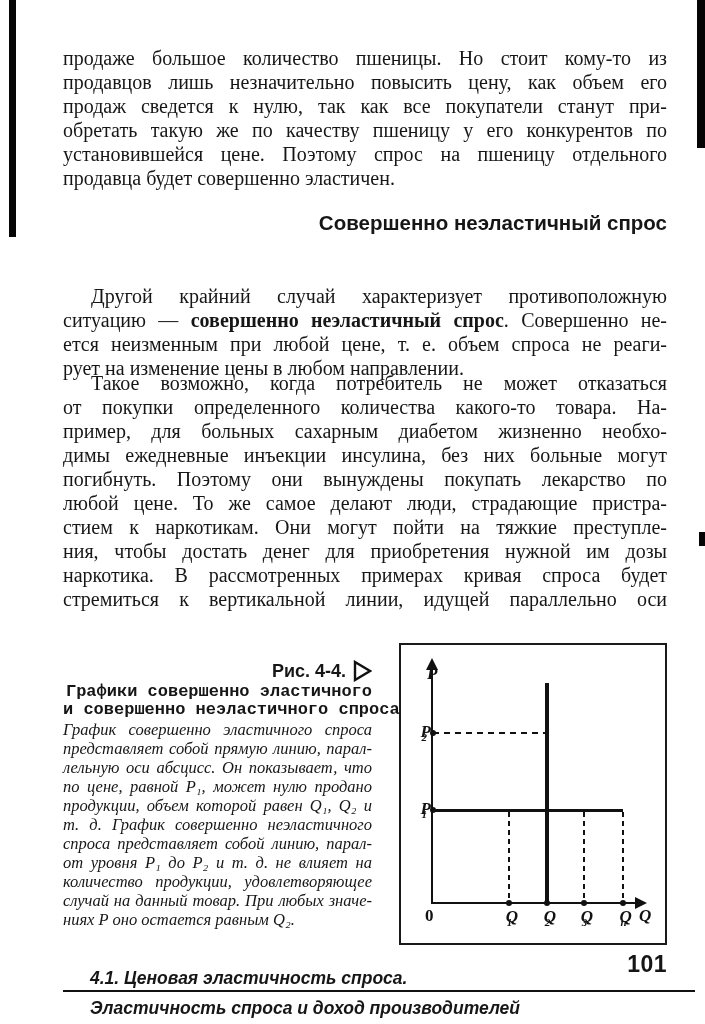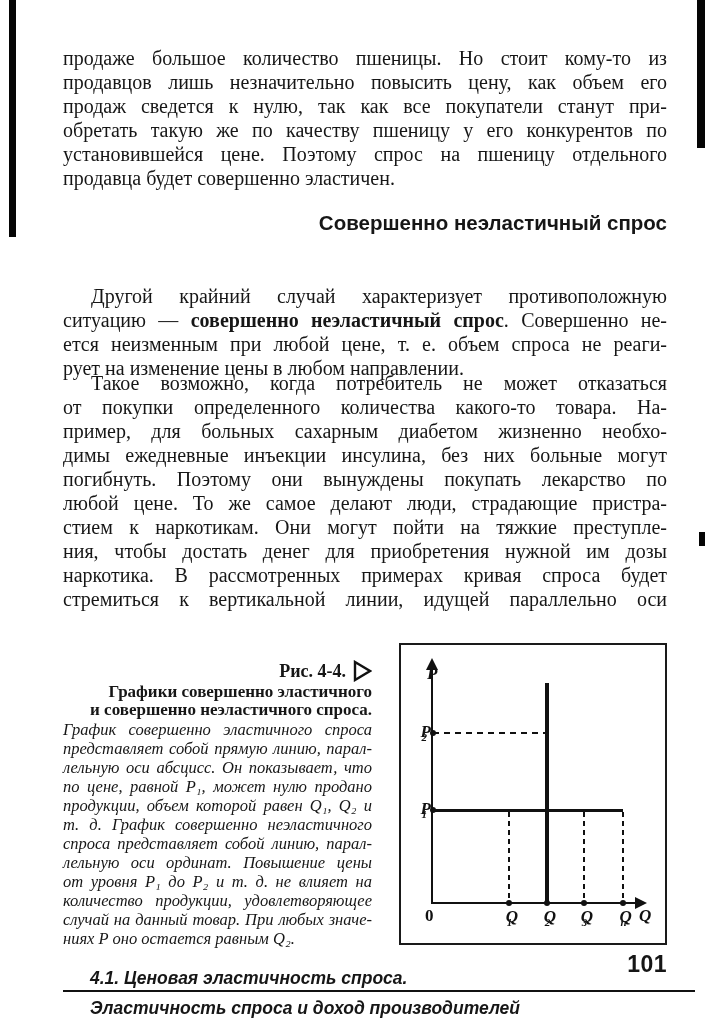--- a/index.html
+++ b/index.html
@@ -17,25 +17,25 @@
   .p2{top:251px;margin-top:33px;}
   .p3{top:371px;}
   .heading{position:absolute;left:63px;width:604px;top:210px;line-height:26px;
            font-family:"Liberation Sans","DejaVu Sans",sans-serif;font-weight:700;
            font-size:20.5px;text-align:right;white-space:nowrap;}
 
   
   .figcap{position:absolute;left:63px;top:643px;width:309px;}
   .figlabelrow{position:absolute;top:17px;left:0;width:309px;display:flex;
                justify-content:flex-end;align-items:center;gap:6px;
-               font-family:Liberation Serif, serif;
+               font-family:Liberation Sans, sans-serif;
                font-weight:700;font-size:18px;}
   .figptr{display:block;}
   .figtitle{position:absolute;top:40px;left:0;width:309px;
-            font-family:Liberation Serif, serif;
+            font-family:Liberation Mono, monospace;
             font-weight:700;font-size:17px;line-height:17.5px;}
   .figtitle .tline{text-align:right;text-align-last:right;white-space:nowrap;}
   .figdesc{position:absolute;top:77px;left:0;width:309px;
            font-style:italic;font-size:16.5px;line-height:19px;}
 
   
   .figbox{position:absolute;left:399px;top:643px;width:268px;height:302px;
           border:2px solid #1a1a1a;box-sizing:border-box;background:#fff;}
   .figbox *{position:absolute;}
   .yaxis{left:30px;top:24px;width:2px;height:234px;background:#111;}
@@ -125,21 +125,20 @@
         <div class="tline endline"><span>и совершенно неэластичного спроса.</span></div>
       </div>
     <div class="figdesc">
         <div class="tline"><span>График совершенно эластичного спроса</span></div>
         <div class="tline"><span>представляет собой прямую линию, парал-</span></div>
         <div class="tline"><span>лельную оси абсцисс. Он показывает, что</span></div>
         <div class="tline"><span>по цене, равной P₁, может нулю продано</span></div>
         <div class="tline"><span>продукции, объем которой равен Q₁, Q₂ и</span></div>
         <div class="tline"><span>т. д. График совершенно неэластичного</span></div>
         <div class="tline"><span>спроса представляет собой линию, парал-</span></div>
-        <div class="tline"><span>лельную оси ординат. Повышение цены</span></div>
         <div class="tline"><span>от уровня P₁ до P₂ и т. д. не влияет на</span></div>
         <div class="tline"><span>количество продукции, удовлетворяющее</span></div>
         <div class="tline"><span>случай на данный товар. При любых значе-</span></div>
         <div class="tline endline"><span>ниях P оно остается равным Q₂.</span></div>
       </div>
   </div>
 
   <div class="figbox">
     <div class="yaxis"></div>
     <div class="yarrow"></div>

